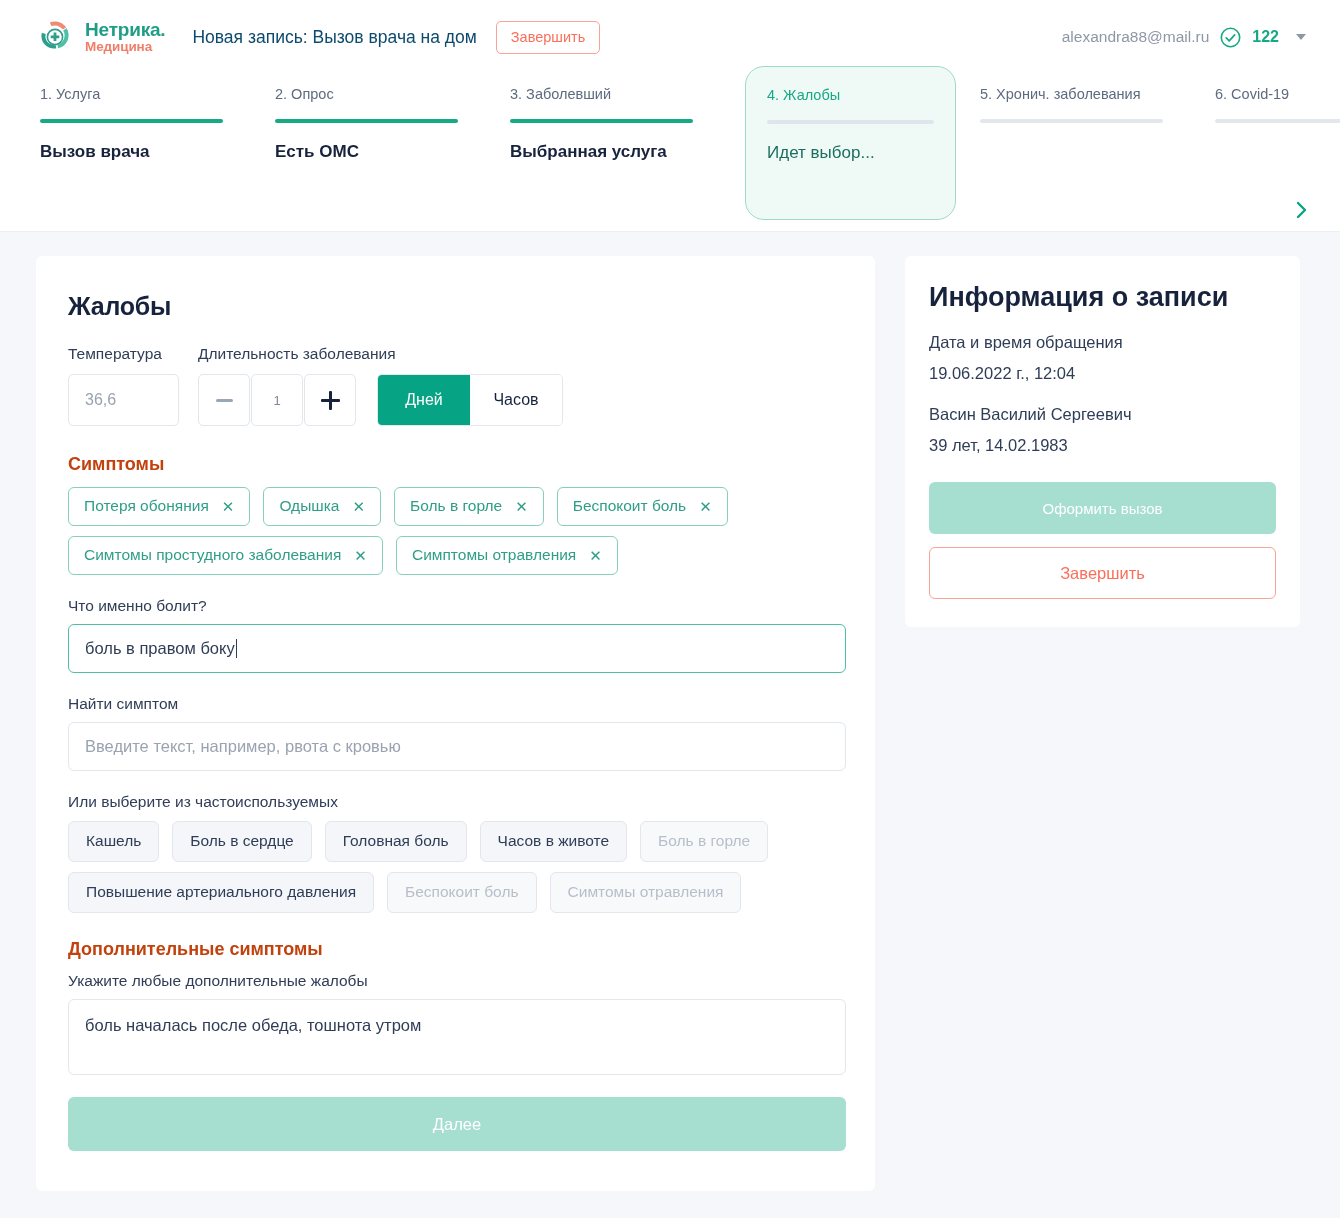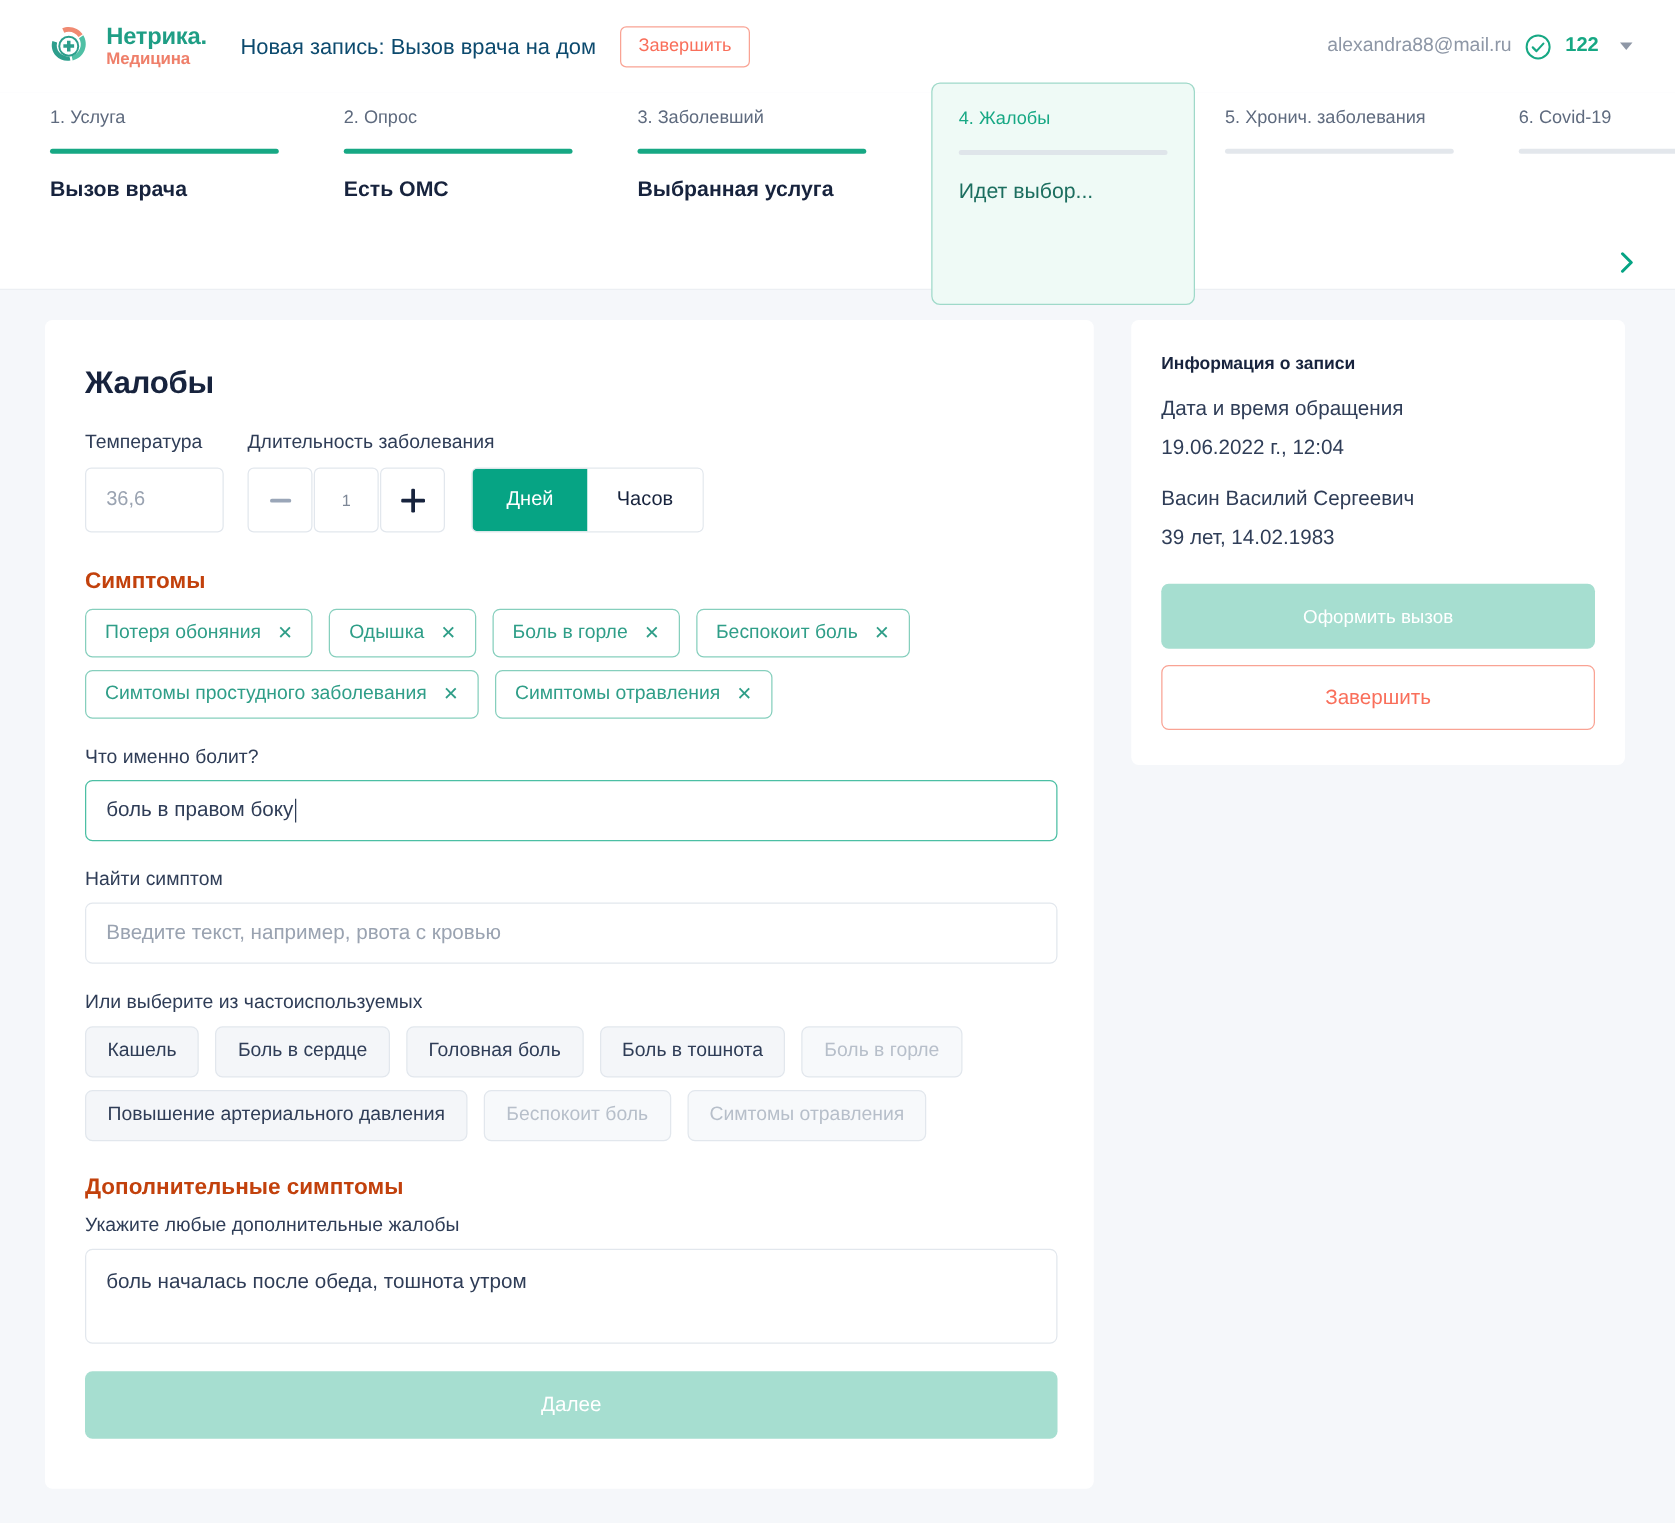--- a/index.html
+++ b/index.html
@@ -108,22 +108,22 @@
   .step-val {
     margin-top: 19px; font-size: 17px; font-weight: bold; color: #17233d;
     white-space: nowrap;
   }
 
   .step.active {
     width: 211px; flex: 0 0 211px;
     margin-top: -8px;
     background: #effaf6;
     border: 1.5px solid #9fd9c9;
-    border-radius: 7px;
-    height: 178px;
+    border-radius: 19px;
+    height: 154px;
     padding: 20px 0 0 21px;
   }
   .step.active .step-num { color: #17a884; }
   .step.active .step-bar { background: #dfe5ea; margin-right: 21px; }
   .step.active .step-val { color: #1c6e5f; font-weight: normal; font-size: 17px; }
 
   .step.faded .step-num { color: #eaeef2; }
 
   .steps-next-arrow {
     position: absolute;
@@ -297,21 +297,21 @@
 
   
   .side-card {
     width: 395px;
     flex: 0 0 395px;
     background: #fff;
     border-radius: 6px;
     padding: 26px 24px 28px 24px;
   }
   .side-title {
-    font-size: 14px; font-weight: bold; color: #17233d;
+    font-size: 27px; font-weight: bold; color: #17233d;
     margin-bottom: 20px;
   }
   .side-line { font-size: 16.5px; color: #2f3d57; margin-bottom: 12px; }
   .side-line.gap { margin-top: 22px; }
 
   .btn-order {
     display: block; width: 100%; height: 52px;
     margin-top: 27px;
     border: none; border-radius: 6px;
     background: #a6ded0; color: #fff;
@@ -498,21 +498,21 @@
       <label class="field-label">Найти симптом</label>
       <input class="text-input" type="text" placeholder="Введите текст, например, рвота с кровью" style="">
     </div>
 
     <div class="block">
       <label class="field-label">Или выберите из частоиспользуемых</label>
       <div class="freq-wrap">
         <button class="freq-btn">Кашель</button>
         <button class="freq-btn">Боль в сердце</button>
         <button class="freq-btn">Головная боль</button>
-        <button class="freq-btn">Боль в тошнота</button>
+        <button class="freq-btn">Часов в животе</button>
         <button class="freq-btn disabled">Боль в горле</button>
         <button class="freq-btn">Повышение артериального давления</button>
         <button class="freq-btn disabled">Беспокоит боль</button>
         <button class="freq-btn disabled">Симтомы отравления</button>
       </div>
     </div>
 
     <h3 class="section-h3" style="margin-top:26px">Дополнительные симптомы</h3>
 
     <div>

